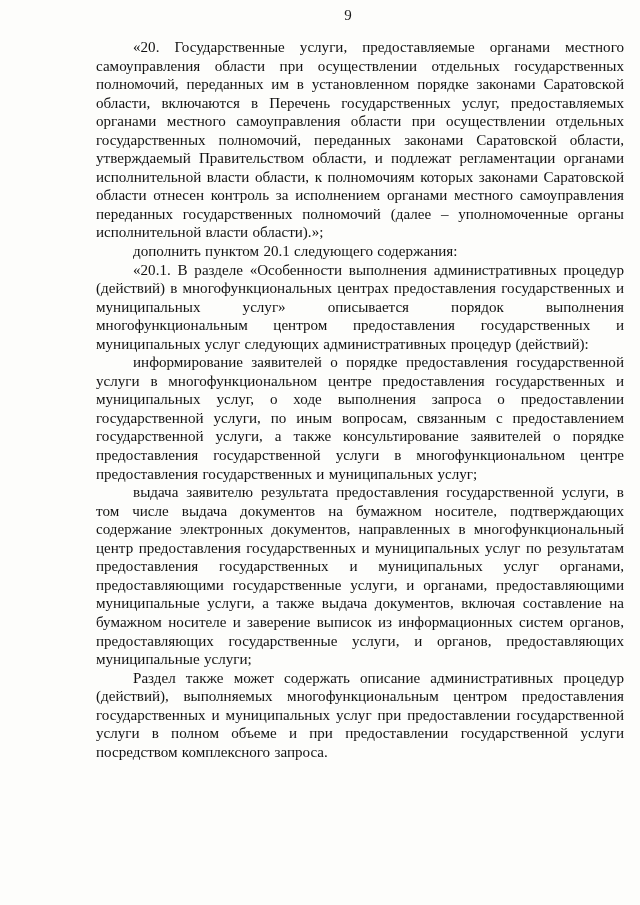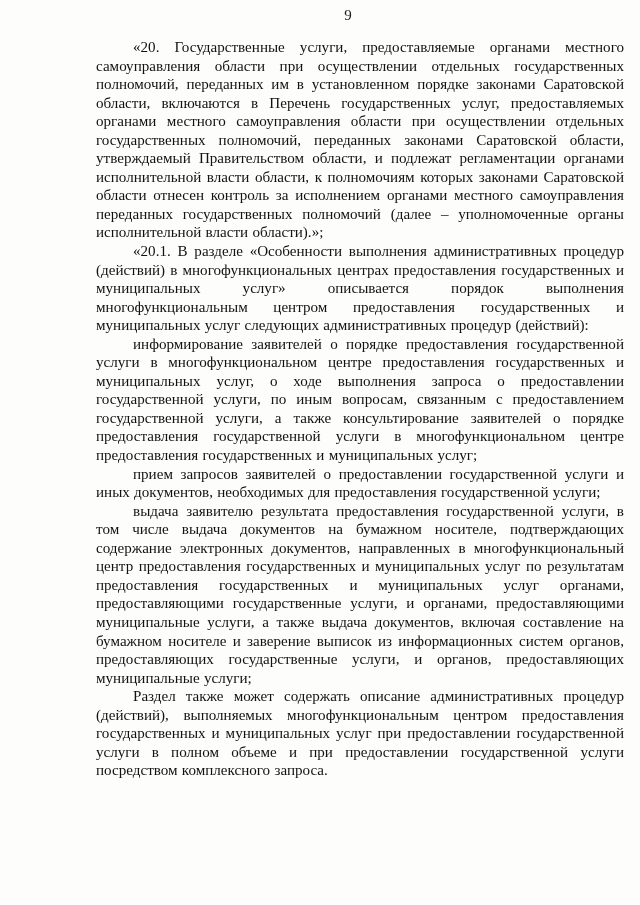--- a/index.html
+++ b/index.html
@@ -44,19 +44,19 @@
     text-indent: 37px;
   }
 </style>
 </head>
 <body>
 
 <div class="page">
   <div class="page-number">9</div>
   <div class="content" id="paragraphs-container">
       <p>«20. Государственные услуги, предоставляемые органами местного самоуправления области при осуществлении отдельных государственных полномочий, переданных им в установленном порядке законами Саратовской области, включаются в Перечень государственных услуг, предоставляемых органами местного самоуправления области при осуществлении отдельных государственных полномочий, переданных законами Саратовской области, утверждаемый Правительством области, и подлежат регламентации органами исполнительной власти области, к полномочиям которых законами Саратовской области отнесен контроль за исполнением органами местного самоуправления переданных государственных полномочий (далее – уполномоченные органы исполнительной власти области).»;</p>
+      <p>дополнить пунктом 20.1 следующего содержания:</p>
       <p>«20.1. В разделе «Особенности выполнения административных процедур (действий) в многофункциональных центрах предоставления государственных и муниципальных услуг» описывается порядок выполнения многофункциональным центром предоставления государственных и муниципальных услуг следующих административных процедур (действий):</p>
       <p>информирование заявителей о порядке предоставления государственной услуги в многофункциональном центре предоставления государственных и муниципальных услуг, о ходе выполнения запроса о предоставлении государственной услуги, по иным вопросам, связанным с предоставлением государственной услуги, а также консультирование заявителей о порядке предоставления государственной услуги в многофункциональном центре предоставления государственных и муниципальных услуг;</p>
-      <p>прием запросов заявителей о предоставлении государственной услуги и иных документов, необходимых для предоставления государственной услуги;</p>
       <p>выдача заявителю результата предоставления государственной услуги, в том числе выдача документов на бумажном носителе, подтверждающих содержание электронных документов, направленных в многофункциональный центр предоставления государственных и муниципальных услуг по результатам предоставления государственных и муниципальных услуг органами, предоставляющими государственные услуги, и органами, предоставляющими муниципальные услуги, а также выдача документов, включая составление на бумажном носителе и заверение выписок из информационных систем органов, предоставляющих государственные услуги, и органов, предоставляющих муниципальные услуги;</p>
       <p>Раздел также может содержать описание административных процедур (действий), выполняемых многофункциональным центром предоставления государственных и муниципальных услуг при предоставлении государственной услуги в полном объеме и при предоставлении государственной услуги посредством комплексного запроса.</p>
     </div>
 </div>
 
 </body></html>

